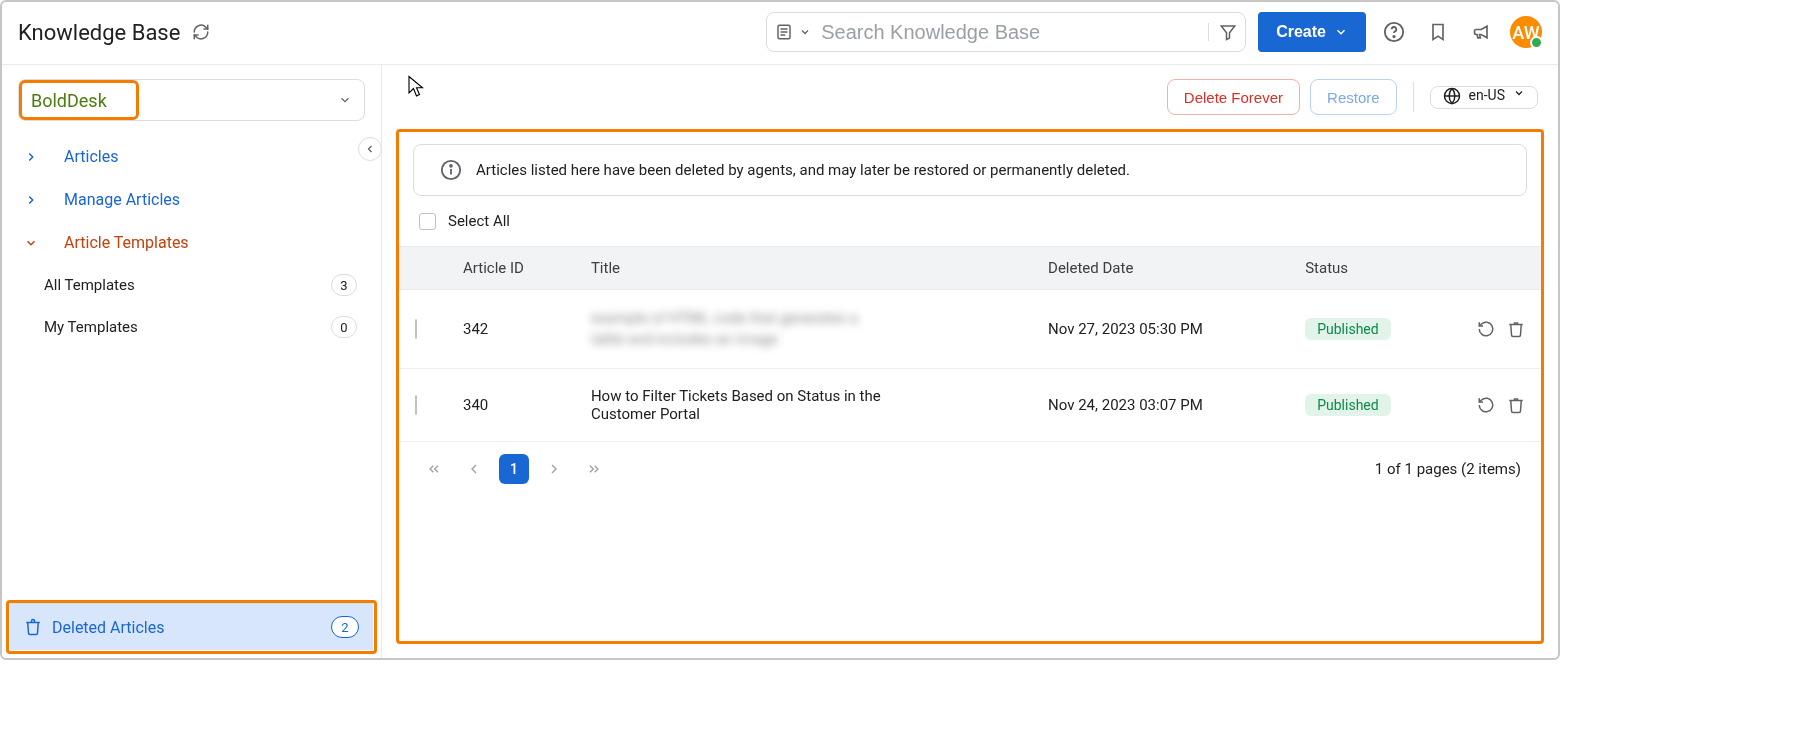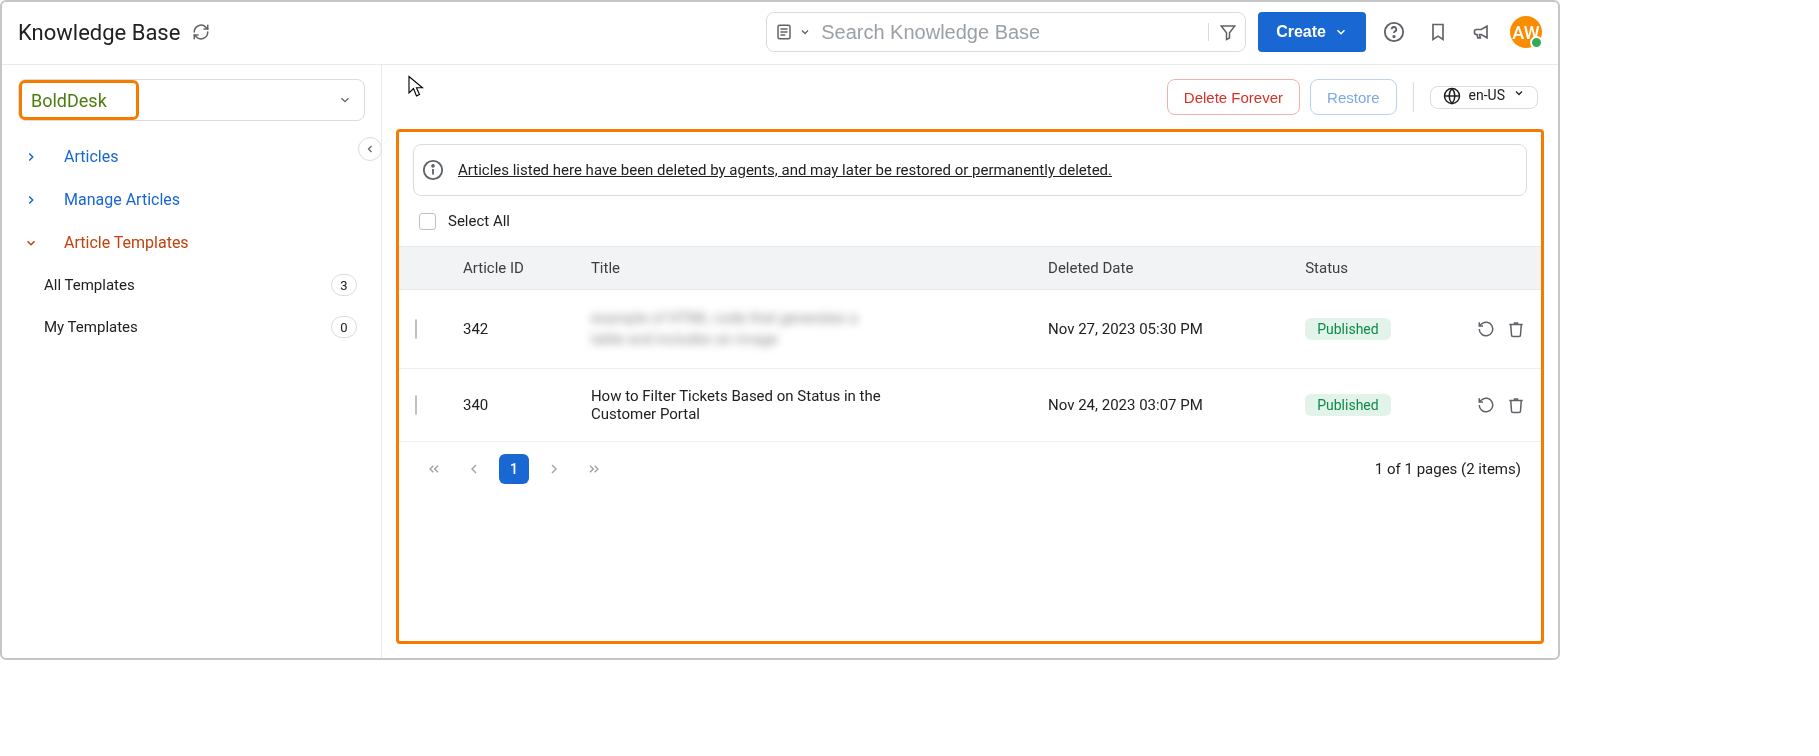--- a/index.html
+++ b/index.html
@@ -329,27 +329,26 @@
     border-radius: 4px;
     flex: 1;
     display: flex;
     flex-direction: column;
     overflow: hidden;
   }
   .info-banner {
     margin: 12px 14px 0 14px;
     border: 1px solid var(--border);
     border-radius: 8px;
-    padding: 14px 8px;
+    padding: 14px 26px;
     display: flex;
     align-items: center;
     gap: 14px;
     font-size: 15px;
     color: #202124;
-    text-decoration: underline;
   }
   .select-all-row {
     padding: 16px 20px 16px 20px;
     display: flex;
     align-items: center;
     gap: 12px;
     font-size: 15px;
   }
   .checkbox {
     width: 17px;
@@ -543,20 +542,30 @@
           <span class="badge">3</span>
         </div>
         <div class="nav-sub">
           <span>My Templates</span>
           <span class="badge">0</span>
         </div>
       </div>
 
       <div class="sidebar-spacer"></div>
 
+      <div class="deleted-articles">
+        <span class="deleted-highlight"></span>
+        <svg width="18" height="18" viewBox="0 0 24 24" fill="none" stroke="#1967d2" stroke-width="2">
+            <polyline points="3 6 5 6 21 6"></polyline>
+            <path d="M19 6l-1 14a2 2 0 0 1-2 2H8a2 2 0 0 1-2-2L5 6"></path>
+            <path d="M10 6V4a2 2 0 0 1 2-2h0a2 2 0 0 1 2 2v2"></path>
+          </svg>
+        <span class="label">Deleted Articles</span>
+        <span class="badge">2</span>
+      </div>
     </div>
 
     <div class="main">
       <div class="action-bar">
         <span class="cursor-pointer-glyph">
           <svg width="18" height="24" viewBox="0 0 24 32" fill="none" stroke="currentColor" stroke-width="1.5">
               <path d="M4 2 L4 24 L10 18 L14 28 L18 26 L14 17 L22 17 Z" fill="white"></path>
             </svg>
         </span>
         <div class="spacer"></div>

